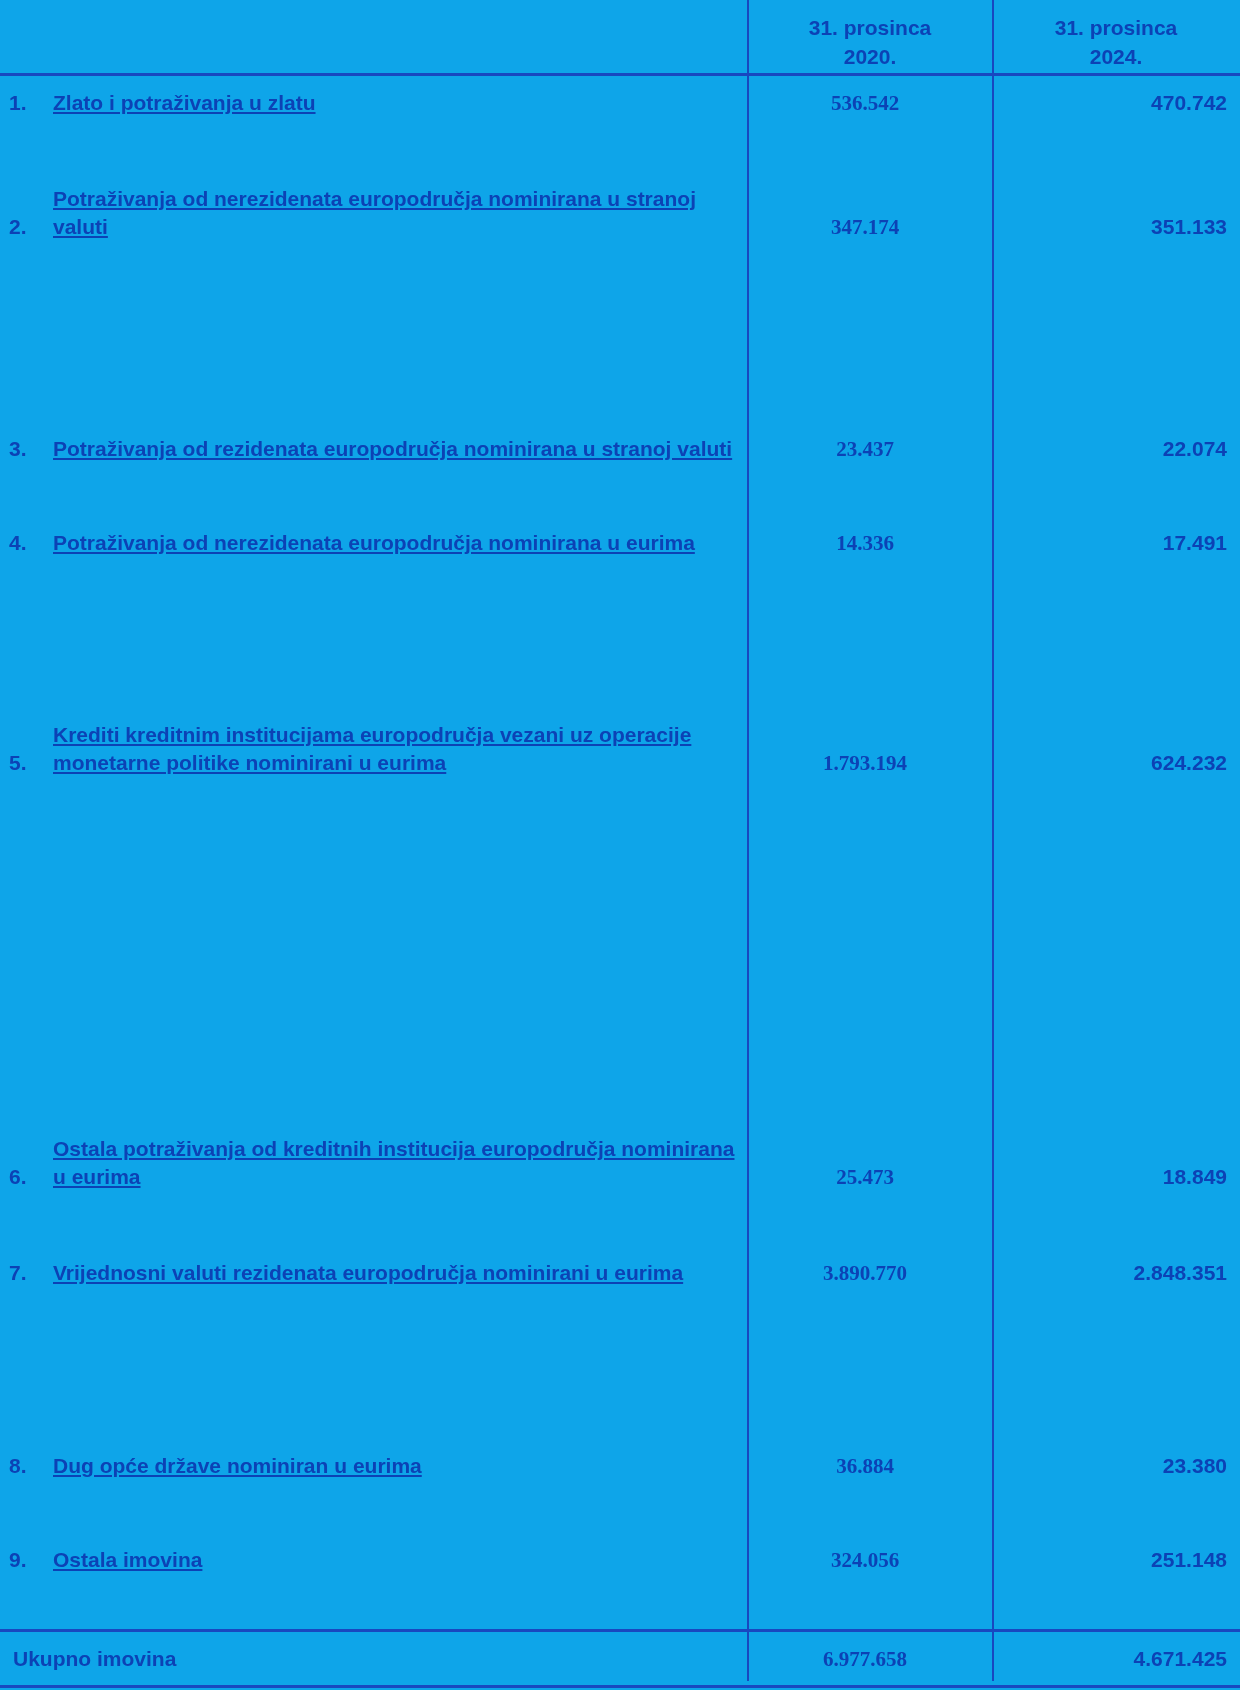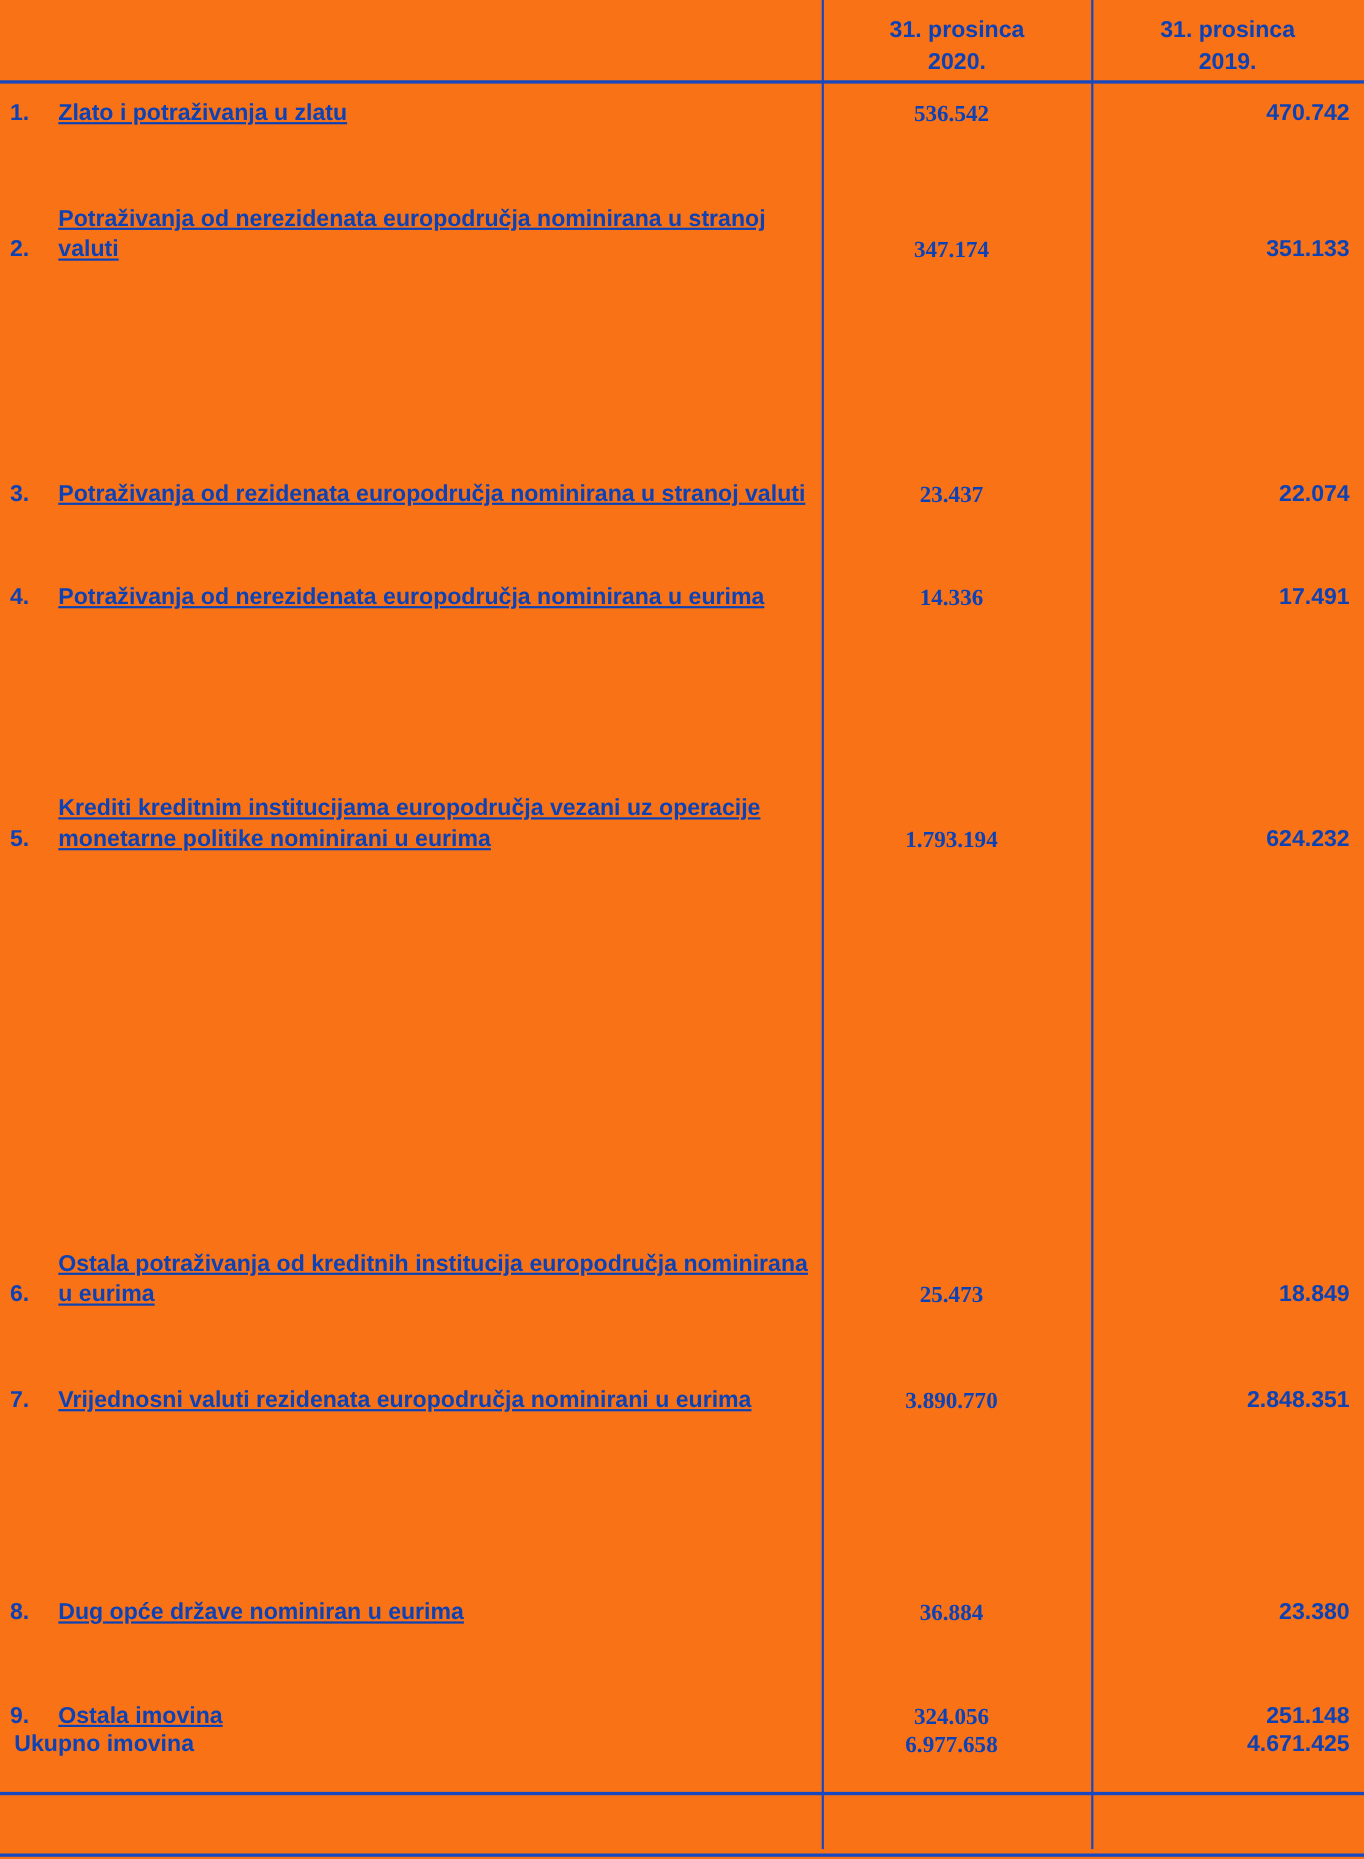--- a/index.html
+++ b/index.html
@@ -1,20 +1,20 @@
 <!DOCTYPE html>
 <html><head>
 <meta charset="utf-8">
 <style>
   html, body { margin: 0; padding: 0; background: #000000; }
   .canvas {
     position: relative;
     width: 1240px;
     height: 1690px;
-    background: #f97316;
+    background: #0ea5e9;
     overflow: hidden;
     font-family: "Liberation Sans", sans-serif;
     font-weight: bold;
     color: #0c42b5;
     font-size: 21px;
   }
   .vline { position: absolute; top: 0; width: 2px; height: 1681px; background: #1848c0; }
   #v1 { left: 747px; }
   #v2 { left: 992px; }
   .hline { position: absolute; left: 0; width: 1240px; height: 3px; background: #1848c0; }
@@ -38,40 +38,40 @@
 
   #r1 { top: 89px; }
   #r2 { top: 185px; }
   #r3 { top: 435px; }
   #r4 { top: 529px; }
   #r5 { top: 721px; }
   #r6 { top: 1135px; }
   #r7 { top: 1259px; }
   #r8 { top: 1452px; }
   #r9 { top: 1546px; }
-  #rTotal { top: 1572px; }
+  #rTotal { top: 1645px; }
 </style>
 </head>
 <body>
 
 <div class="canvas">
 
   <div class="vline" id="v1"></div>
   <div class="vline" id="v2"></div>
   <div class="hline" id="h1"></div>
   <div class="hline" id="h2"></div>
   <div class="hline" id="h3"></div>
 
   <div class="colhead" id="head2020">
     <div>31. prosinca</div>
     <div>2020.</div>
   </div>
   <div class="colhead" id="head2019">
     <div>31. prosinca</div>
-    <div>2019.</div>
+    <div>2024.</div>
   </div>
 
   <div class="row single" id="r1">
     <span class="cell num">1.</span>
     <span class="cell label">Zlato i potraživanja u zlatu</span>
     <span class="cell v20">536.542</span>
     <span class="cell v19">470.742</span>
   </div>
 
   <div class="row double" id="r2">

